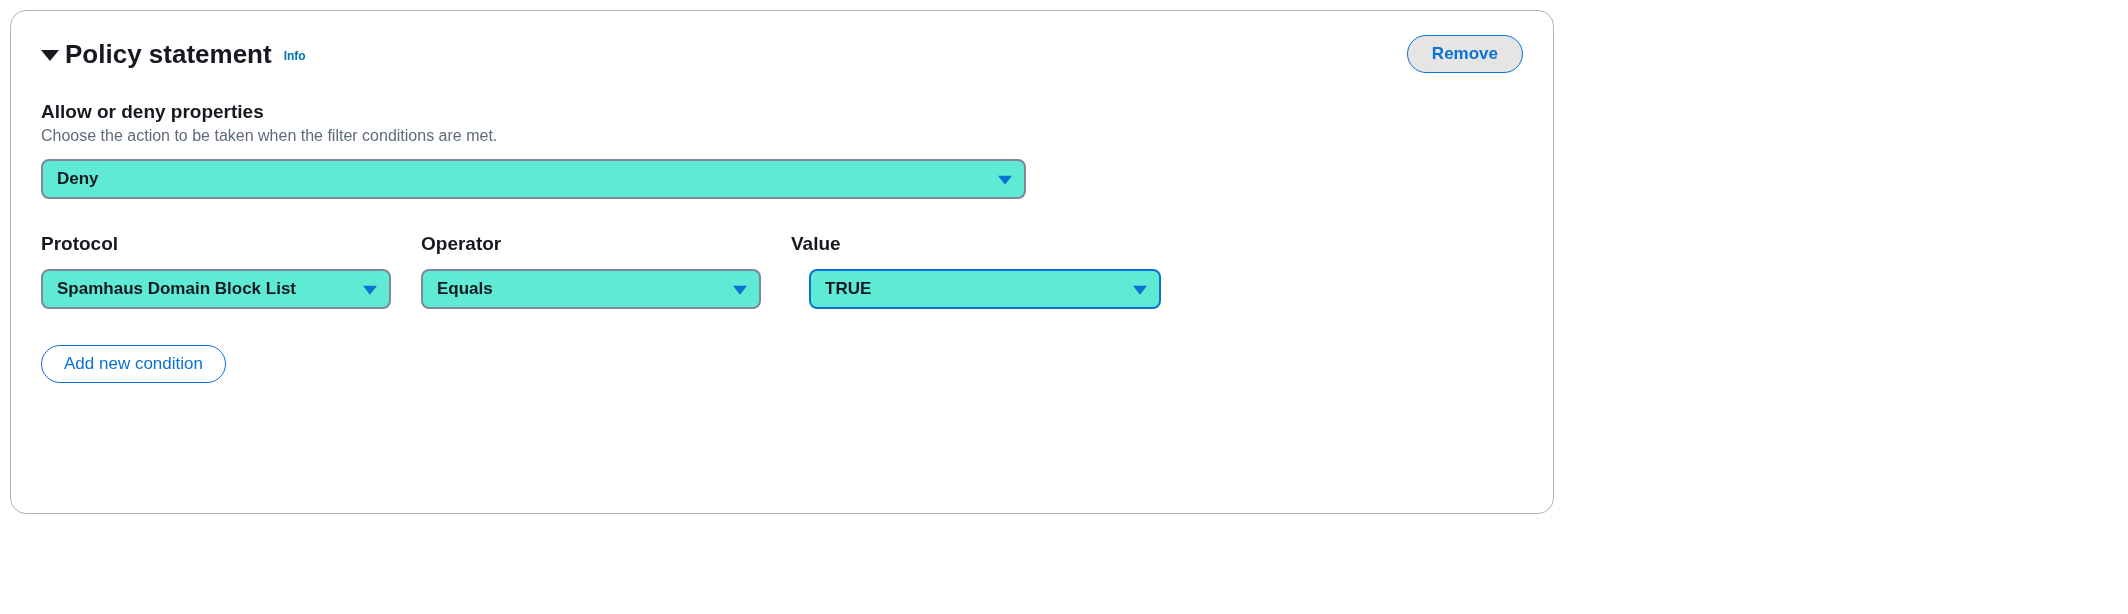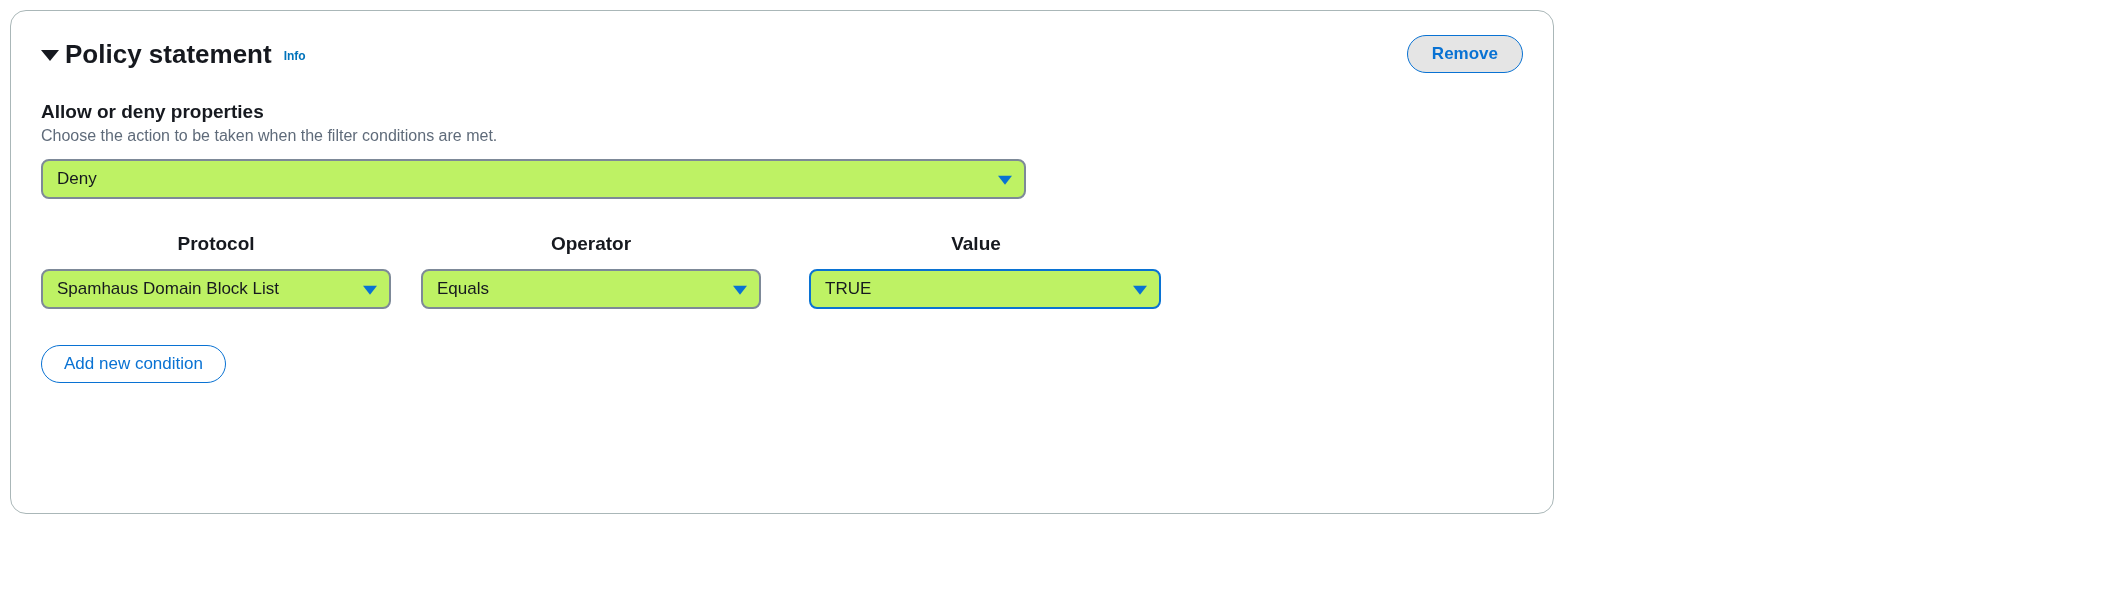--- a/index.html
+++ b/index.html
@@ -71,29 +71,29 @@
       color: #5f6b7a;
       margin-bottom: 14px;
     }
     .select-wrap {
       position: relative;
       display: inline-block;
     }
     .select-box {
       border: 2px solid #7d8998;
       border-radius: 8px;
-      background: #bef264;
+      background: #5eead4;
       height: 40px;
       padding: 0 40px 0 14px;
       font-size: 17px;
       color: #16191f;
       display: flex;
       align-items: center;
       cursor: pointer;
-      font-weight: 400;
+      font-weight: 700;
     }
     .select-box.focused {
       border: 2px solid #0972d3;
     }
     .caret-blue {
       position: absolute;
       right: 14px;
       top: 50%;
       transform: translateY(-35%);
       width: 0;
@@ -114,21 +114,20 @@
     }
     .filter-col {
       display: flex;
       flex-direction: column;
     }
     .filter-label {
       font-size: 19px;
       font-weight: 700;
       color: #16191f;
       margin-bottom: 14px;
-      text-align: center;
     }
     .protocol-select { width: 350px; }
     .operator-select { width: 340px; }
     .value-select { width: 352px; margin-left: 18px; }
     .add-btn {
       border: 1.5px solid #0972d3;
       color: #0972d3;
       background: #fff;
       border-radius: 20px;
       padding: 8px 22px;

